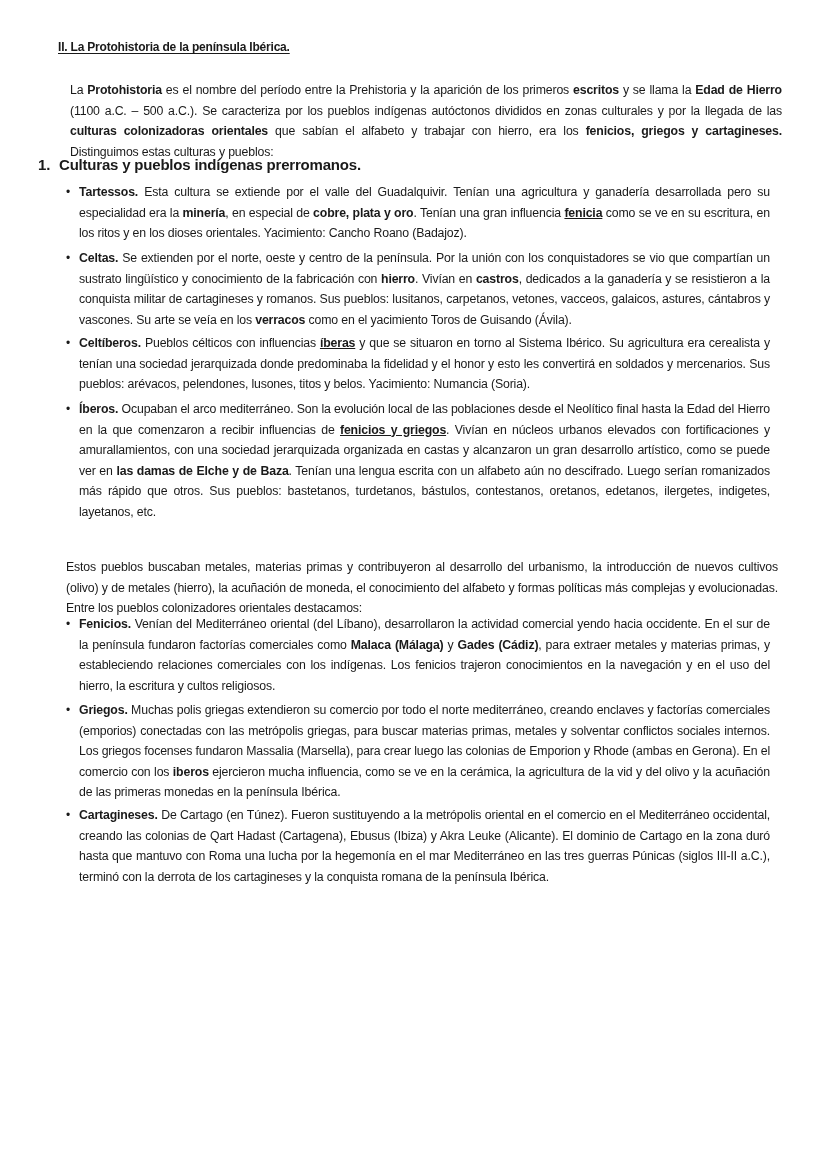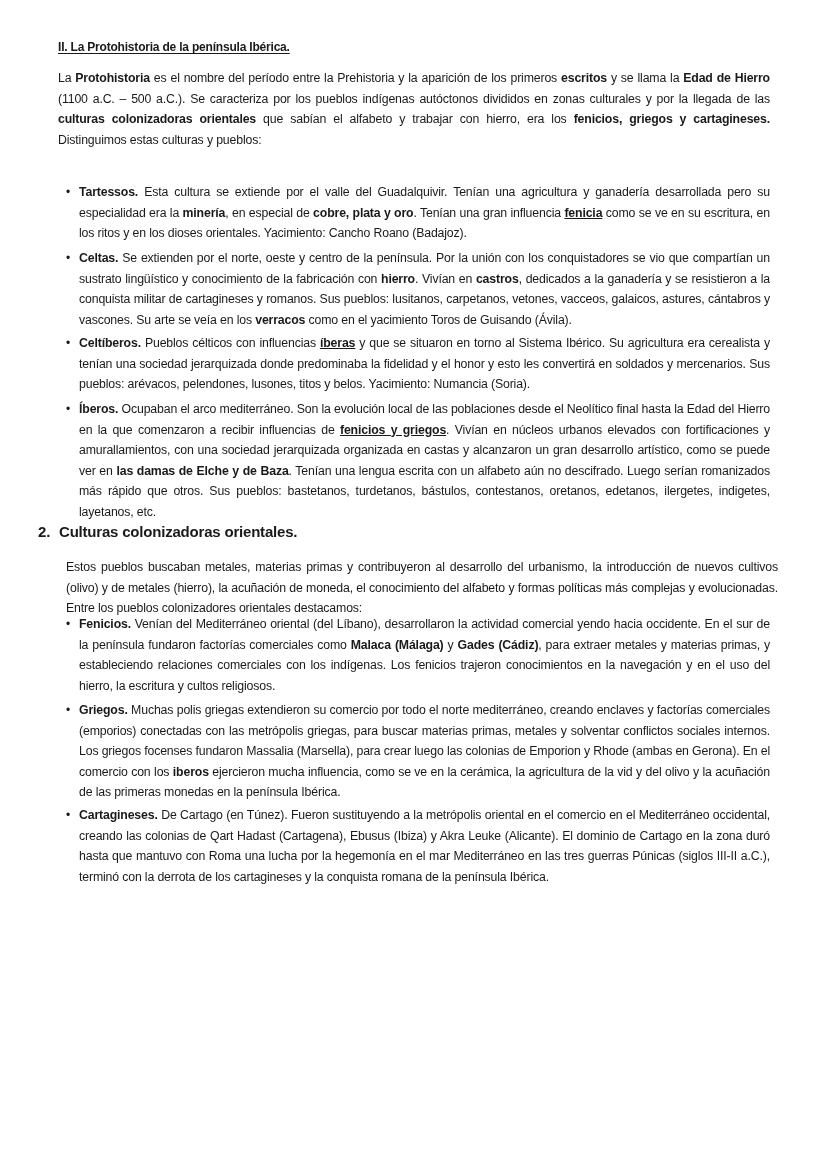--- a/index.html
+++ b/index.html
@@ -34,21 +34,21 @@
       margin: 0;
     }
     .intro {
       position: absolute;
       left: 58px;
       top: 68px;
       width: 712px;
       font-size: 12.3px;
       line-height: 20.5px;
       text-align: justify;
-      margin: 0;
+      margin: 12px;
       letter-spacing: -0.15px;
     }
     .section-heading {
       position: absolute;
       left: 38px;
       font-size: 15px;
       font-weight: bold;
       margin: 0;
       letter-spacing: -0.2px;
     }
@@ -88,20 +88,23 @@
   </style>
 </head>
 <body>
 
 <div class="page">
 
   <h1 class="doc-title">II. La Protohistoria de la península Ibérica.</h1>
 
   <p class="intro"><span>La </span><span style="font-weight: bold;">Protohistoria</span><span> es el nombre del período entre la Prehistoria y la aparición de los primeros </span><span style="font-weight: bold;">escritos</span><span> y se llama la </span><span style="font-weight: bold;">Edad de Hierro</span><span> (1100 a.C. – 500 a.C.). Se caracteriza por los pueblos indígenas autóctonos divididos en zonas culturales y por la llegada de las </span><span style="font-weight: bold;">culturas colonizadoras orientales</span><span> que sabían el alfabeto y trabajar con hierro, era los </span><span style="font-weight: bold;">fenicios, griegos y cartagineses.</span><span> Distinguimos estas culturas y pueblos:</span></p>
 
+  <h2 class="section-heading" style="top:156px;">
+    <span class="num">1.</span><span>Culturas y pueblos indígenas prerromanos.</span>
+  </h2>
 
   <div class="bullet" style="top:182px;">
     <span class="bullet-dot">•</span>
     <span><span style="font-weight: bold;">Tartessos.</span><span> Esta cultura se extiende por el valle del Guadalquivir. Tenían una agricultura y ganadería desarrollada pero su especialidad era la </span><span style="font-weight: bold;">minería</span><span>, en especial de </span><span style="font-weight: bold;">cobre, plata y oro</span><span>. Tenían una gran influencia </span><span class="u">fenicia</span><span> como se ve en su escritura, en los ritos y en los dioses orientales. Yacimiento: Cancho Roano (Badajoz).</span></span>
   </div>
 
   <div class="bullet" style="top:248px;">
     <span class="bullet-dot">•</span>
     <span><span style="font-weight: bold;">Celtas.</span><span> Se extienden por el norte, oeste y centro de la península. Por la unión con los conquistadores se vio que compartían un sustrato lingüístico y conocimiento de la fabricación con </span><span style="font-weight: bold;">hierro</span><span>. Vivían en </span><span style="font-weight: bold;">castros</span><span>, dedicados a la ganadería y se resistieron a la conquista militar de cartagineses y romanos. Sus pueblos: lusitanos, carpetanos, vetones, vacceos, galaicos, astures, cántabros y vascones. Su arte se veía en los </span><span style="font-weight: bold;">verracos</span><span> como en el yacimiento Toros de Guisando (Ávila).</span></span>
   </div>
@@ -109,23 +112,20 @@
   <div class="bullet" style="top:333px;">
     <span class="bullet-dot">•</span>
     <span><span style="font-weight: bold;">Celtíberos.</span><span> Pueblos célticos con influencias </span><span class="u">íberas</span><span> y que se situaron en torno al Sistema Ibérico. Su agricultura era cerealista y tenían una sociedad jerarquizada donde predominaba la fidelidad y el honor y esto les convertirá en soldados y mercenarios. Sus pueblos: arévacos, pelendones, lusones, titos y belos. Yacimiento: Numancia (Soria).</span></span>
   </div>
 
   <div class="bullet" style="top:399px;">
     <span class="bullet-dot">•</span>
     <span><span style="font-weight: bold;">Íberos.</span><span>  Ocupaban el arco mediterráneo. Son la evolución local de las poblaciones desde el Neolítico final hasta la Edad del Hierro en la que comenzaron a recibir influencias de </span><span class="u">fenicios y griegos</span><span>. Vivían en núcleos urbanos elevados con fortificaciones y amurallamientos, con una sociedad jerarquizada organizada en castas y alcanzaron un gran desarrollo artístico, como se puede ver en </span><span style="font-weight: bold;">las damas de Elche y de Baza</span><span>. Tenían una lengua escrita con un alfabeto aún no descifrado. Luego serían romanizados más rápido que otros. Sus pueblos: bastetanos, turdetanos, bástulos, contestanos, oretanos, edetanos, ilergetes, indigetes, layetanos, etc.</span></span>
   </div>
 
-  <h2 class="section-heading" style="top:523px;">
-    <span class="num">2.</span><span>Culturas colonizadoras orientales.</span>
-  </h2>
 
   <p class="para" style="top:549px;">Estos pueblos buscaban metales, materias primas y contribuyeron al desarrollo del urbanismo, la introducción de nuevos cultivos (olivo) y de metales (hierro), la acuñación de moneda, el conocimiento del alfabeto y formas políticas más complejas y evolucionadas. Entre los pueblos colonizadores orientales destacamos:</p>
 
   <div class="bullet" style="top:614px;">
     <span class="bullet-dot">•</span>
     <span><span style="font-weight: bold;">Fenicios.</span><span> Venían del Mediterráneo oriental (del Líbano), desarrollaron la actividad comercial yendo hacia occidente. En el sur de la península fundaron factorías comerciales como </span><span style="font-weight: bold;">Malaca (Málaga)</span><span> y </span><span style="font-weight: bold;">Gades (Cádiz)</span><span>, para extraer metales y materias primas, y estableciendo relaciones comerciales con los indígenas. Los fenicios trajeron conocimientos en la navegación y en el uso del hierro, la escritura y cultos religiosos.</span></span>
   </div>
 
   <div class="bullet" style="top:700px;">
     <span class="bullet-dot">•</span>

